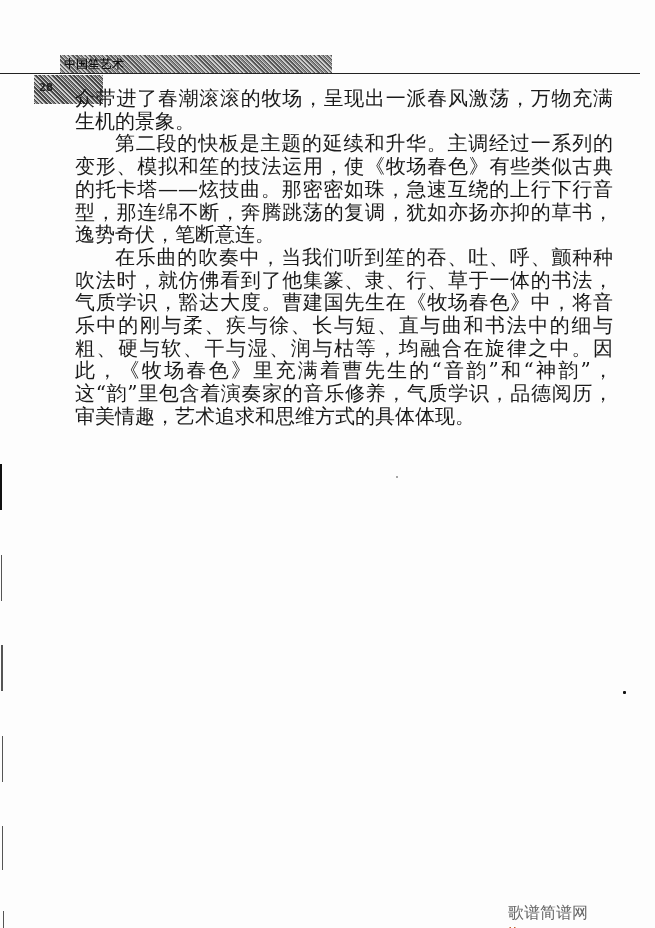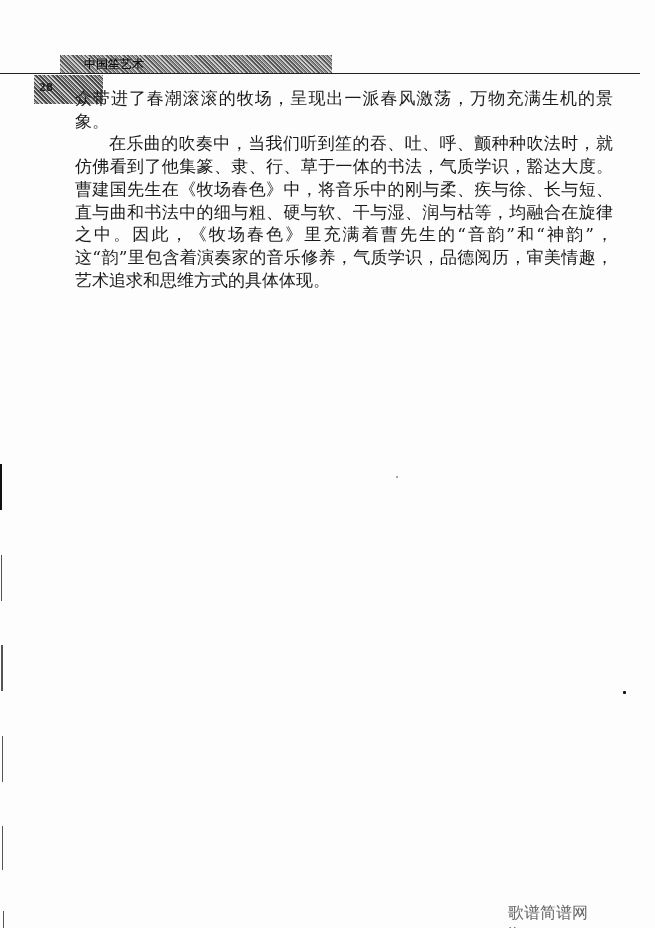--- a/index.html
+++ b/index.html
@@ -12,37 +12,36 @@
   .banner {
     position: absolute; left: 60px; top: 55px; width: 272px; height: 18px;
     background:
       repeating-linear-gradient(45deg, #555 0 1px, #cfcfcf 1px 2px, #8a8a8a 2px 3px);
   }
   .banner-title {
     position: absolute; left: 4px; top: 1px;
     font-family: "DejaVu Sans", sans-serif; font-weight: bold;
     font-size: 12px; color: #111; letter-spacing: 0px;
     text-shadow: 0 0 1px #eee;
-    margin-left: 20px;
   }
   .rule {
     position: absolute; left: 0; top: 73px; width: 640px; height: 1px; background: #222;
   }
   .pagebox {
     position: absolute; left: 34px; top: 75px; width: 25px; height: 29px;
     background: repeating-linear-gradient(45deg, #444 0 1px, #d0d0d0 1px 2px, #7a7a7a 2px 3px);
     padding-left: 44px;
   }
   .pagenum {
     position: absolute; left: 5px; top: 7px; font-size: 10px; font-weight: bold; color: #222;
     font-family: "DejaVu Sans", sans-serif;
   }
   .text {
     position: absolute; left: 75px; top: 87px; width: 538px;
-    font-size: 17px; line-height: 22.7px; text-align: justify;
+    font-size: 20px; line-height: 22.7px; text-align: justify;
   }
   .text p { margin: 0; }
   .text p.indent { text-indent: 2em; }
   .mark { position: absolute; background: #555; }
   .dot { position: absolute; width: 3px; height: 3px; background: #111; border-radius: 1px; }
   .watermark {
     position: absolute; left: 508px; top: 903px;
     font-family: "DejaVu Sans", sans-serif; font-size: 16px; color: #666;
   }
   .watermark .site { color: #c2642a; }
@@ -53,20 +52,21 @@
 <div class="banner">
   <span class="banner-title">中国笙艺术</span>
 </div>
 <div class="rule"></div>
 <div class="pagebox">
   <span class="pagenum">28</span>
 </div>
 
 <div class="text">
   <p>众带进了春潮滚滚的牧场，呈现出一派春风激荡，万物充满生机的景象。</p>
+  <p class="indent">第二段的快板是主题的延续和升华。主调经过一系列的变形、模拟和笙的技法运用，使《牧场春色》有些类似古典的托卡塔——炫技曲。那密密如珠，急速互绕的上行下行音型，那连绵不断，奔腾跳荡的复调，犹如亦扬亦抑的草书，逸势奇伏，笔断意连。</p>
   <p class="indent">在乐曲的吹奏中，当我们听到笙的吞、吐、呼、颤种种吹法时，就仿佛看到了他集篆、隶、行、草于一体的书法，气质学识，豁达大度。曹建国先生在《牧场春色》中，将音乐中的刚与柔、疾与徐、长与短、直与曲和书法中的细与粗、硬与软、干与湿、润与枯等，均融合在旋律之中。因此，《牧场春色》里充满着曹先生的“音韵”和“神韵”，这“韵”里包含着演奏家的音乐修养，气质学识，品德阅历，审美情趣，艺术追求和思维方式的具体体现。</p>
 </div>
 
 <div class="mark" style="left:0;top:464px;width:2px;height:46px;background:#111;"></div>
 <div class="mark" style="left:1px;top:555px;width:1px;height:46px;"></div>
 <div class="mark" style="left:1px;top:645px;width:2px;height:46px;"></div>
 <div class="mark" style="left:2px;top:736px;width:1px;height:46px;"></div>
 <div class="mark" style="left:2px;top:826px;width:1px;height:44px;"></div>
 <div class="mark" style="left:3px;top:911px;width:1px;height:17px;"></div>
 <div class="dot" style="left:623px;top:691px;"></div>

